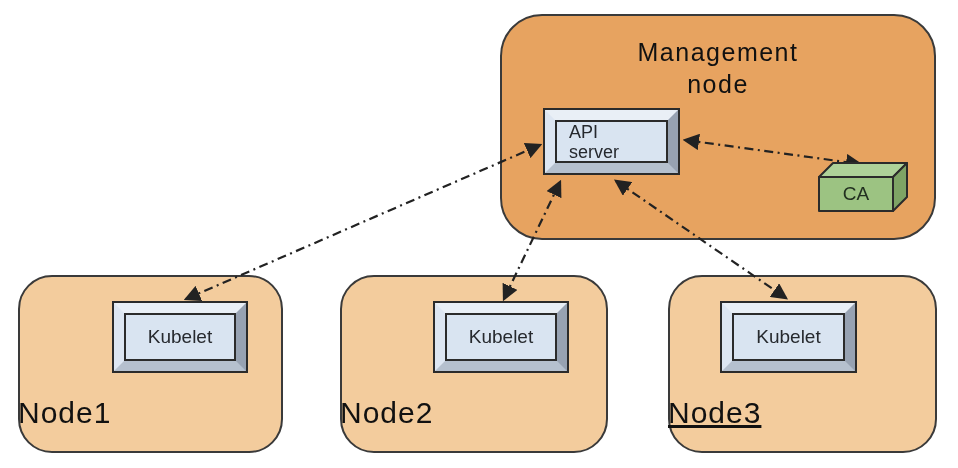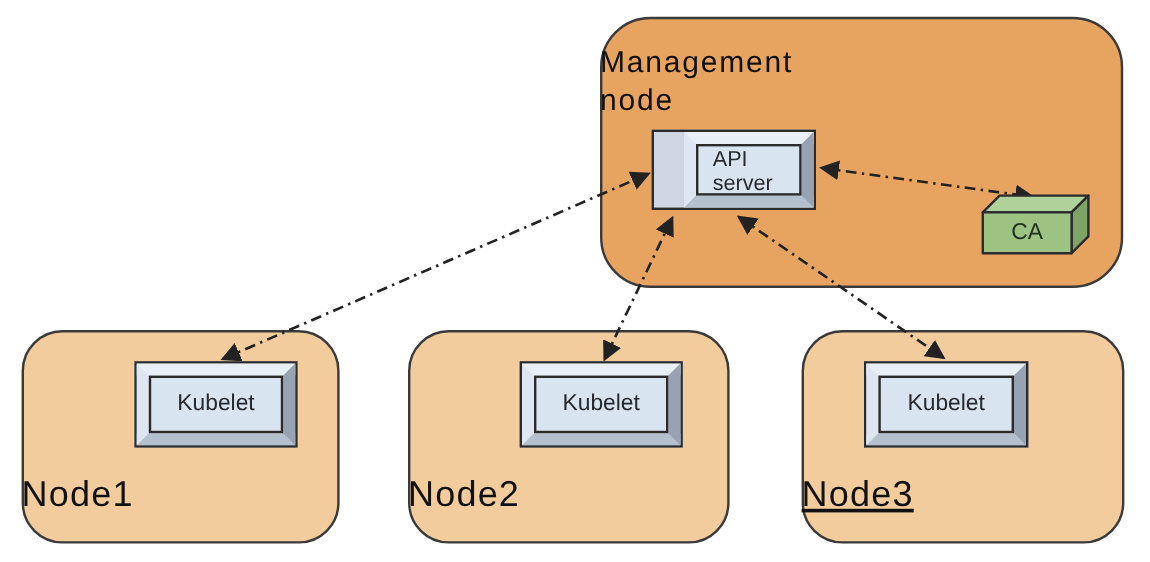--- a/index.html
+++ b/index.html
@@ -28,21 +28,21 @@
     background: #F3CC9D;
     top: 275px; height: 178px;
   }
   .worker.n1 { left: 18px;  width: 265px; }
   .worker.n2 { left: 340px; width: 268px; }
   .worker.n3 { left: 668px; width: 269px; }
 
   .mgmt-title {
     position: absolute;
     left: 500px; top: 36px; width: 436px;
-    text-align: left;
+    text-align: center;
     font-size: 25px;
     line-height: 32px;
     letter-spacing: 1.5px;
     color: #111;
     z-index: 2;
   }
   .worker-label {
     position: absolute;
     top: 396px;
     text-align: left;
@@ -70,21 +70,21 @@
     
     border-color: #E9EFF6 #97A2B2 #B5C0CE #DDE6F2;
   }
   .machine .face {
     width: 100%; height: 100%;
     border: 2px solid #2b2b2b;
     background: #D9E4F1;
     display: flex;
     align-items: center;
   }
-  .machine.api { left: 543px; top: 108px; width: 137px; height: 67px; padding-left: 25px; }
+  .machine.api { left: 543px; top: 108px; width: 137px; height: 67px; }
   .machine.k1  { left: 112px; top: 301px; width: 136px; height: 72px; }
   .machine.k2  { left: 433px; top: 301px; width: 136px; height: 72px; }
   .machine.k3  { left: 720px; top: 301px; width: 137px; height: 72px; }
 
   .machine .face .label {
     width: 100%;
     color: #26292e;
   }
   .api-label {
     font-size: 18px;

